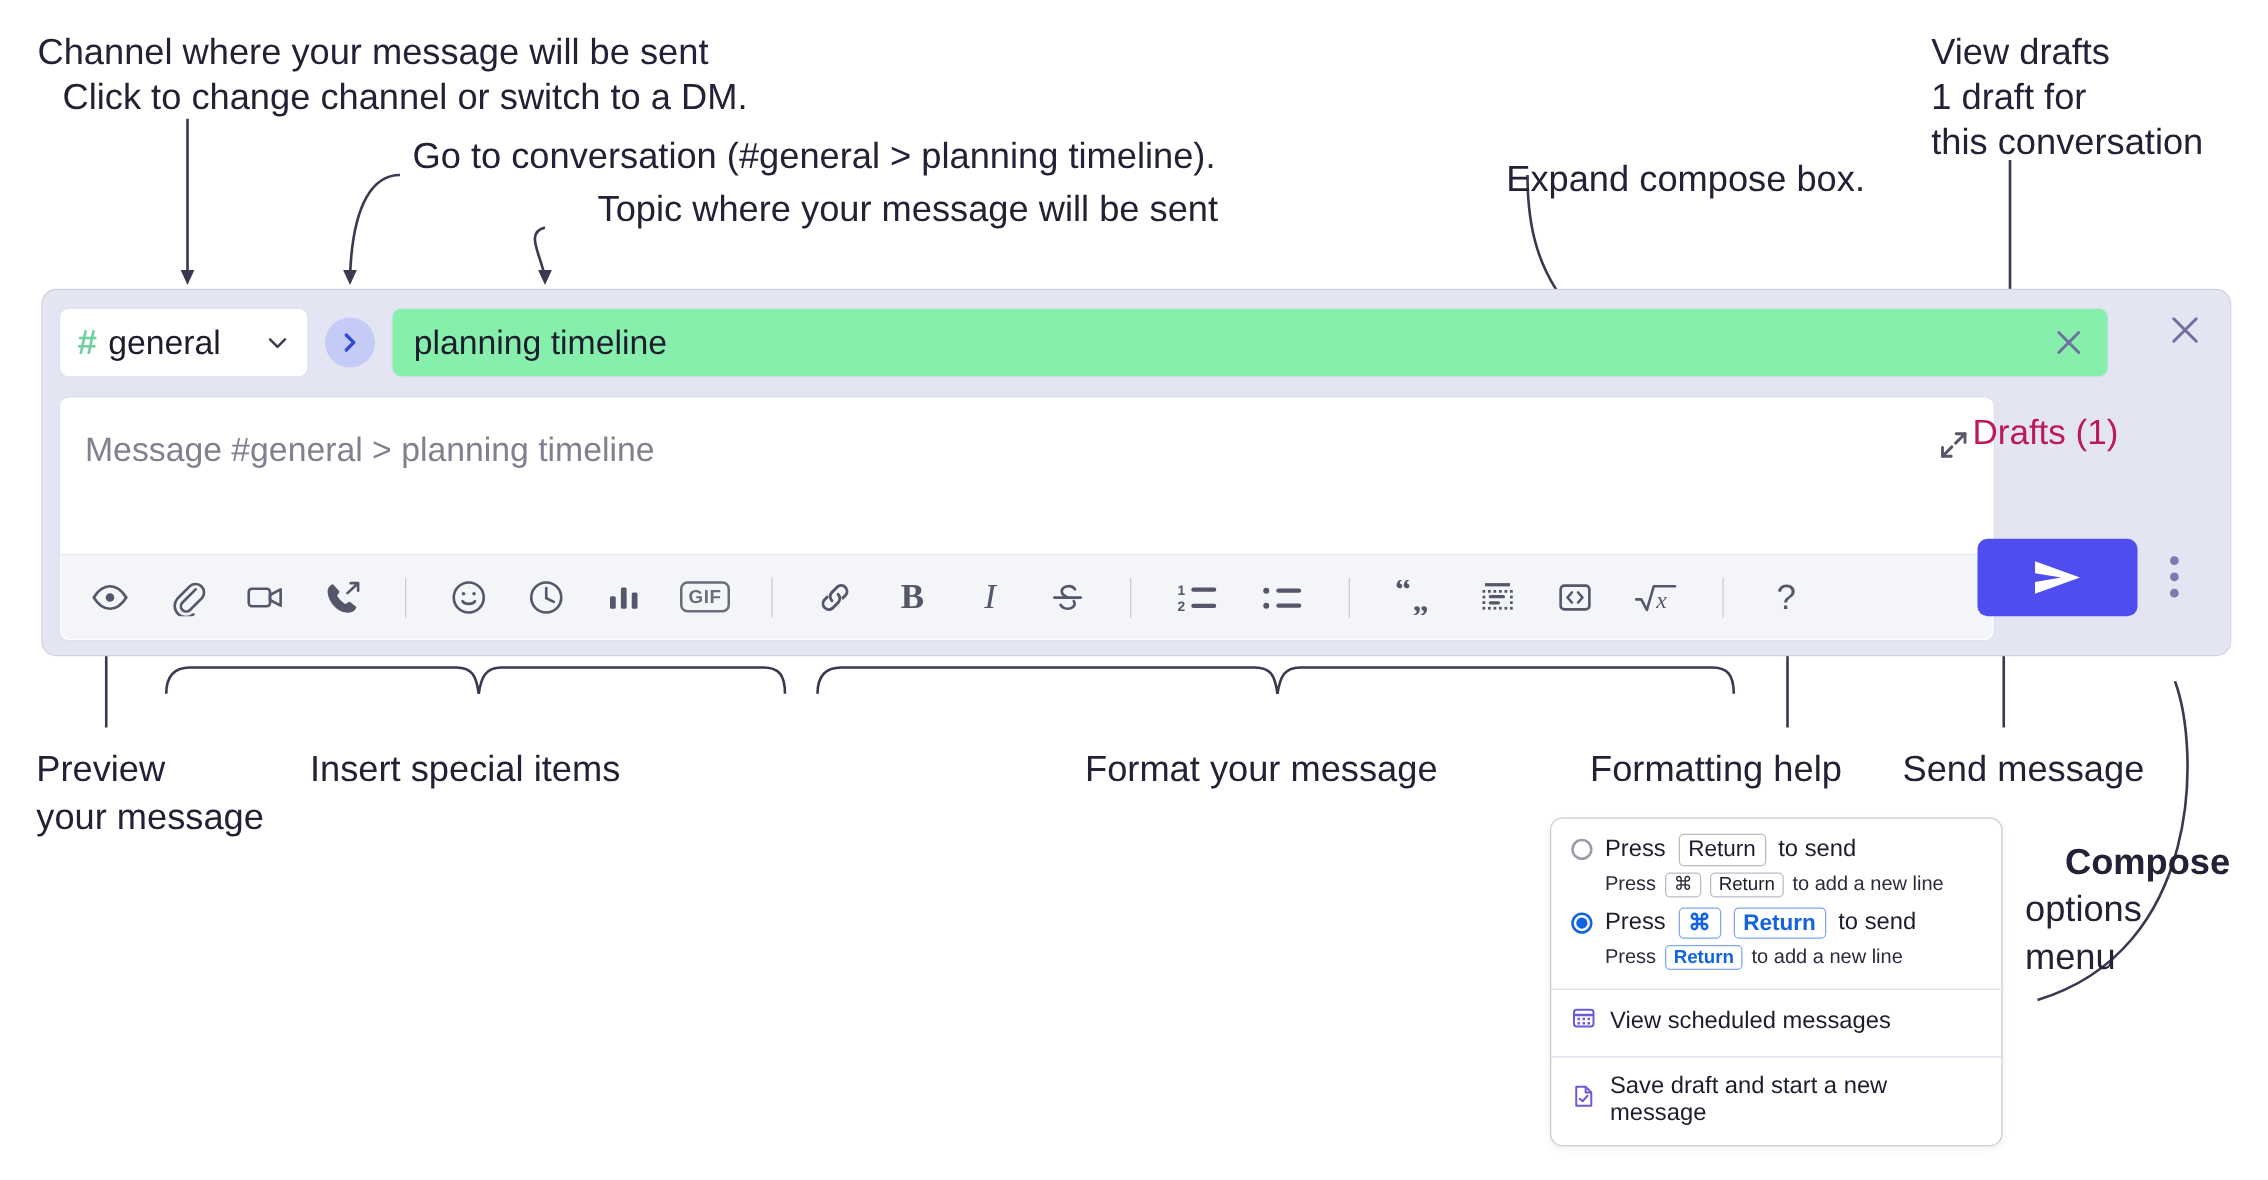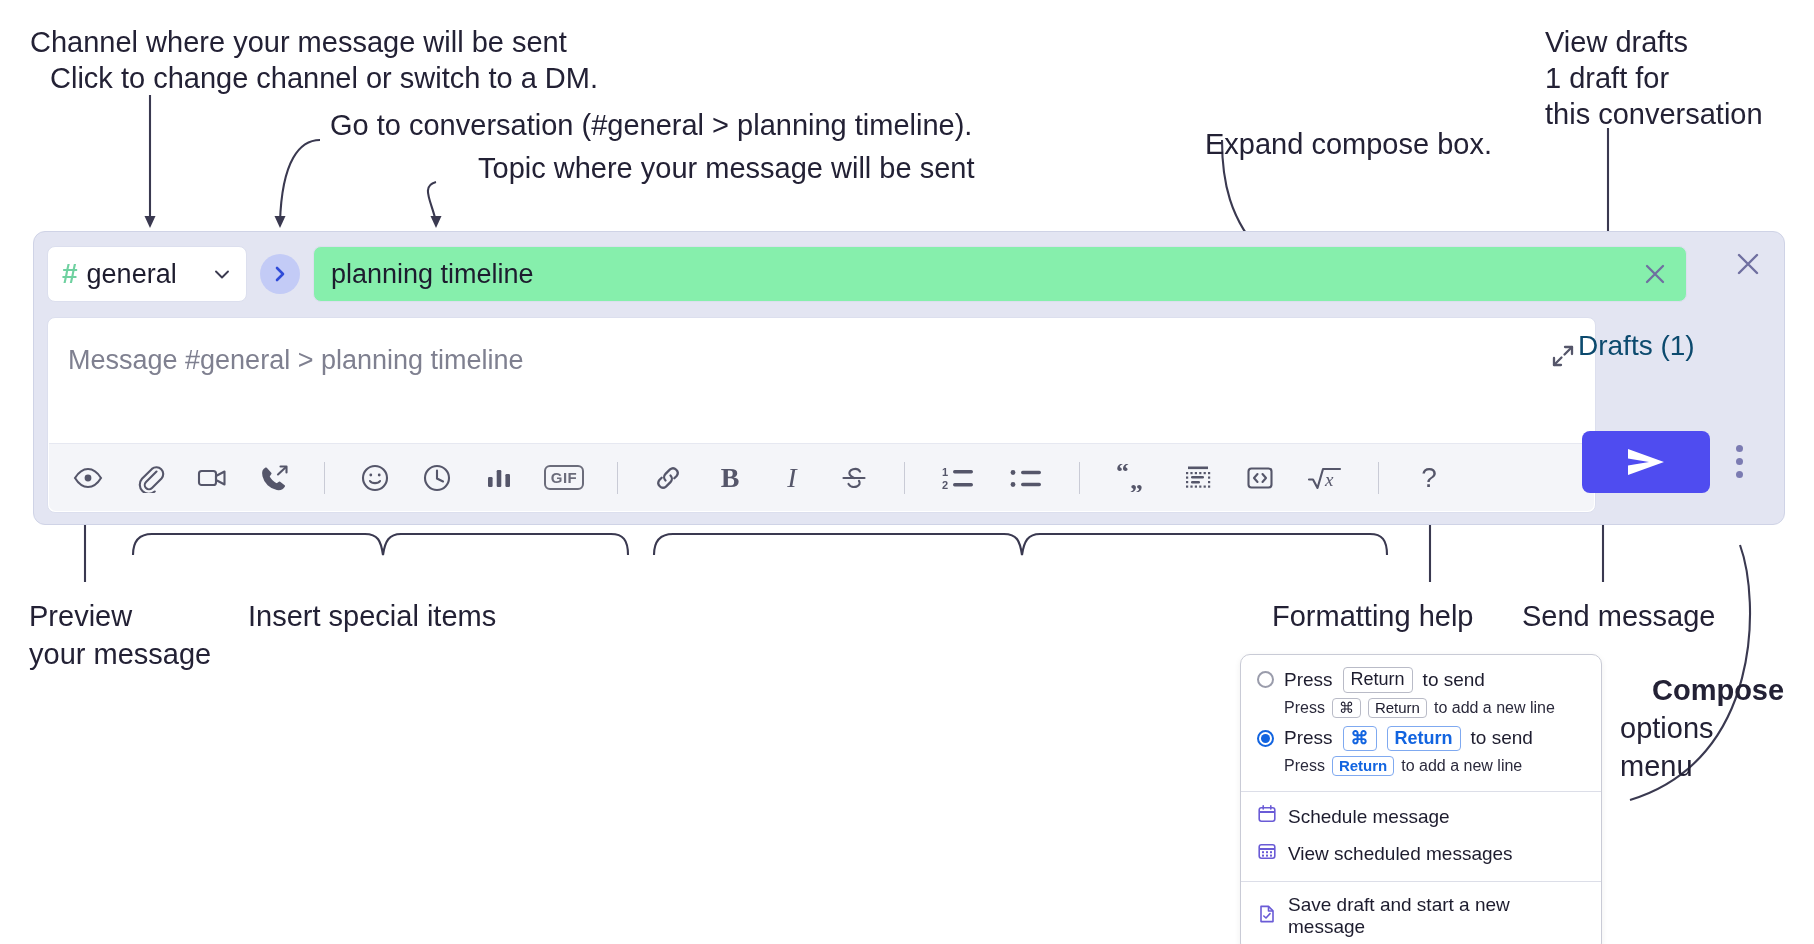--- a/index.html
+++ b/index.html
@@ -88,21 +88,21 @@
 
   
   .send-btn {
     position: absolute; right: 74px; bottom: 31px;
     width: 128px; height: 62px; background: #4f4cf0; border-radius: 8px;
     display: flex; align-items: center; justify-content: center; cursor: pointer;
   }
   .kebab { position: absolute; right: 30px; bottom: 42px; width: 30px; height: 42px;
            display: flex; flex-direction: column; align-items: center; justify-content: center; gap: 6px; cursor: pointer; }
   .kebab i { width: 7px; height: 7px; border-radius: 50%; background: #7b7bb2; display: block; }
-  .drafts-link { position: absolute; left: 1578px; top: 330px; font-size: 28px; color: #0c4a6e; cursor: pointer; }
+  .drafts-link { position: absolute; left: 1578px; top: 330px; font-size: 28px; color: #be185d; cursor: pointer; }
 
   
   #menu {
     position: absolute; left: 1240px; top: 654px; width: 362px;
     background: #ffffff; border: 1px solid #c9cbd6; border-radius: 10px;
     box-shadow: 0 2px 6px rgba(0,0,0,.07);
     padding: 10px 0 8px;
   }
   .opt { padding: 2px 14px 2px 16px; cursor: pointer; }
   .opt-main { display: flex; align-items: center; gap: 10px; font-size: 19px; color: #1d1c2e; }
@@ -390,20 +390,23 @@
 
   <div class="ann s30" style="left:29px; top:598px;">
     <span class="b">Preview</span>
   </div>
   <div class="ann s30" style="left:29px; top:636px;">your message</div>
 
   <div class="ann s30" style="left:248px; top:598px;">
     <span class="b">Insert</span><span> special items</span>
   </div>
 
+  <div class="ann s30" style="left:868px; top:598px;">
+    <span class="b">Format</span><span> your message</span>
+  </div>
 
   <div class="ann s30" style="left:1272px; top:598px;">
     <span>Formatting </span><span class="b">help</span>
   </div>
 
   <div class="ann s30" style="left:1522px; top:598px;">
     <span class="b">Send</span><span> message</span>
   </div>
 
   <div class="ann s30 b" style="left:1652px; top:672px;font-weight:bold;">Compose</div>
@@ -437,31 +440,20 @@
       </div>
       <div class="opt-sub">
         <span>Press</span>
         <span class="key blue">Return</span>
         <span>to add a new line</span>
       </div>
     </div>
 
     <div class="mdiv"></div>
 
-    <div class="mitem">
-      <span>
-        <svg width="20" height="20" viewBox="0 0 20 20" fill="none" stroke="#6a5bd6" stroke-width="1.6">
-          <rect x="2.2" y="3.8" width="15.6" height="13.4" rx="2.2"></rect>
-          <path d="M2.2 8 L17.8 8" stroke-width="2"></path>
-          <path d="M6.2 1.8 L6.2 5" stroke-linecap="round"></path>
-            <path d="M13.8 1.8 L13.8 5" stroke-linecap="round"></path>
-        </svg>
-      </span>
-      <span>Schedule message</span>
-    </div>
 
     <div class="mitem">
       <span>
         <svg width="20" height="20" viewBox="0 0 20 20" fill="none" stroke="#6a5bd6" stroke-width="1.6">
           <rect x="2.2" y="3.8" width="15.6" height="13.4" rx="2.2"></rect>
           <path d="M2.2 8 L17.8 8" stroke-width="2"></path>
           <g fill="#6a5bd6" stroke="none">
             <rect x="5" y="10.2" width="2" height="2"></rect>
               <rect x="9" y="10.2" width="2" height="2"></rect>
               <rect x="13" y="10.2" width="2" height="2"></rect>

